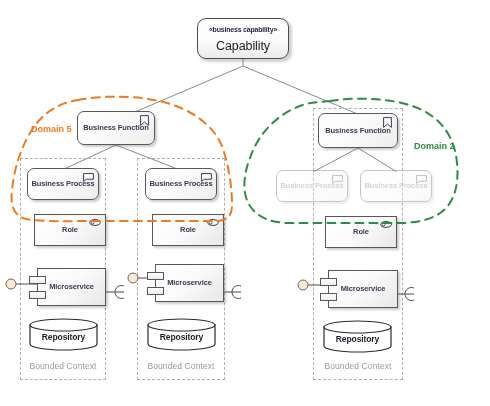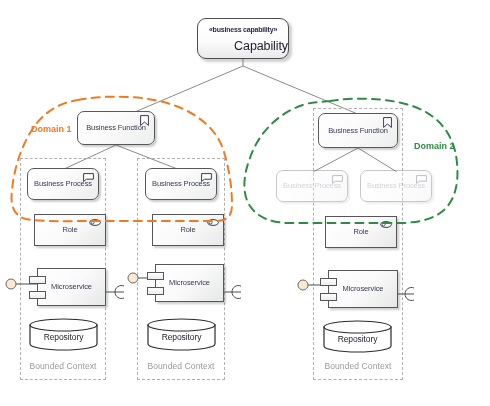--- a/index.html
+++ b/index.html
@@ -16,39 +16,40 @@
   .layer{position:absolute;left:0;top:0;width:490px;height:406px;overflow:visible;}
   #lines{z-index:1;}
   #domains{z-index:6;}
 
   
   .node{position:absolute;box-sizing:border-box;z-index:3;}
   .node .lbl{
     position:absolute;left:0;right:0;top:50%;transform:translateY(-50%);
     text-align:center;color:#3a3a52;font-size:7.5px;letter-spacing:-0.1px;
     line-height:1.1;
+    font-weight:bold;
   }
 
   
   .rbox{
     background:linear-gradient(135deg,#ffffff 0%,#fbfbfb 45%,#eceded 100%);
     border:1px solid #58585c;border-radius:7px;
     box-shadow:2px 2px 2px rgba(90,90,90,.30);
   }
   .capbox{
     background:linear-gradient(180deg,#ffffff 0%,#fcfcfc 55%,#e9eaea 100%);
     border:1px solid #4c4c50;border-radius:9px;
     box-shadow:2.5px 2.5px 2.5px rgba(90,90,90,.28);
   }
   .capbox .stereo{
     position:absolute;left:0;right:0;top:7px;text-align:center;
     font-size:7px;font-weight:bold;color:#2b2b45;letter-spacing:-0.2px;
   }
   .capbox .name{
-    position:absolute;left:0;right:0;top:20px;text-align:right;
+    position:absolute;left:0;right:0;top:20px;text-align:center;
     font-size:12.5px;color:#1d1d28;letter-spacing:-0.1px;
   }
 
   
   .sqbox{
     background:linear-gradient(135deg,#ffffff 0%,#fafafa 50%,#e7e8e8 100%);
     border:1px solid #57575b;
     box-shadow:2px 2px 2px rgba(90,90,90,.30);
   }
 
@@ -264,16 +265,16 @@
              C 444,121 455,140 457,163
              C 459,183 455,200 444,210
              C 434,219 420,222 404,223
              L 290,223
              C 272,223 258,218 250,206
              C 242,194 243,176 250,158
              C 258,134 278,112 306,104
              C 314,102 322,102 330,101 Z" fill="none" stroke="#2E8B45" stroke-width="2" stroke-dasharray="8,6" stroke-linecap="round"></path>
   </svg>
 
-  <div class="dlbl" style="left:31px;top:124px;color:#F07A20;">Domain 1</div>
+  <div class="dlbl" style="left:31px;top:124px;color:#F07A20;">Domain 5</div>
   <div class="dlbl" style="left:414px;top:141px;color:#2E8B45;">Domain 2</div>
 
 </div>
 
 </body></html>

